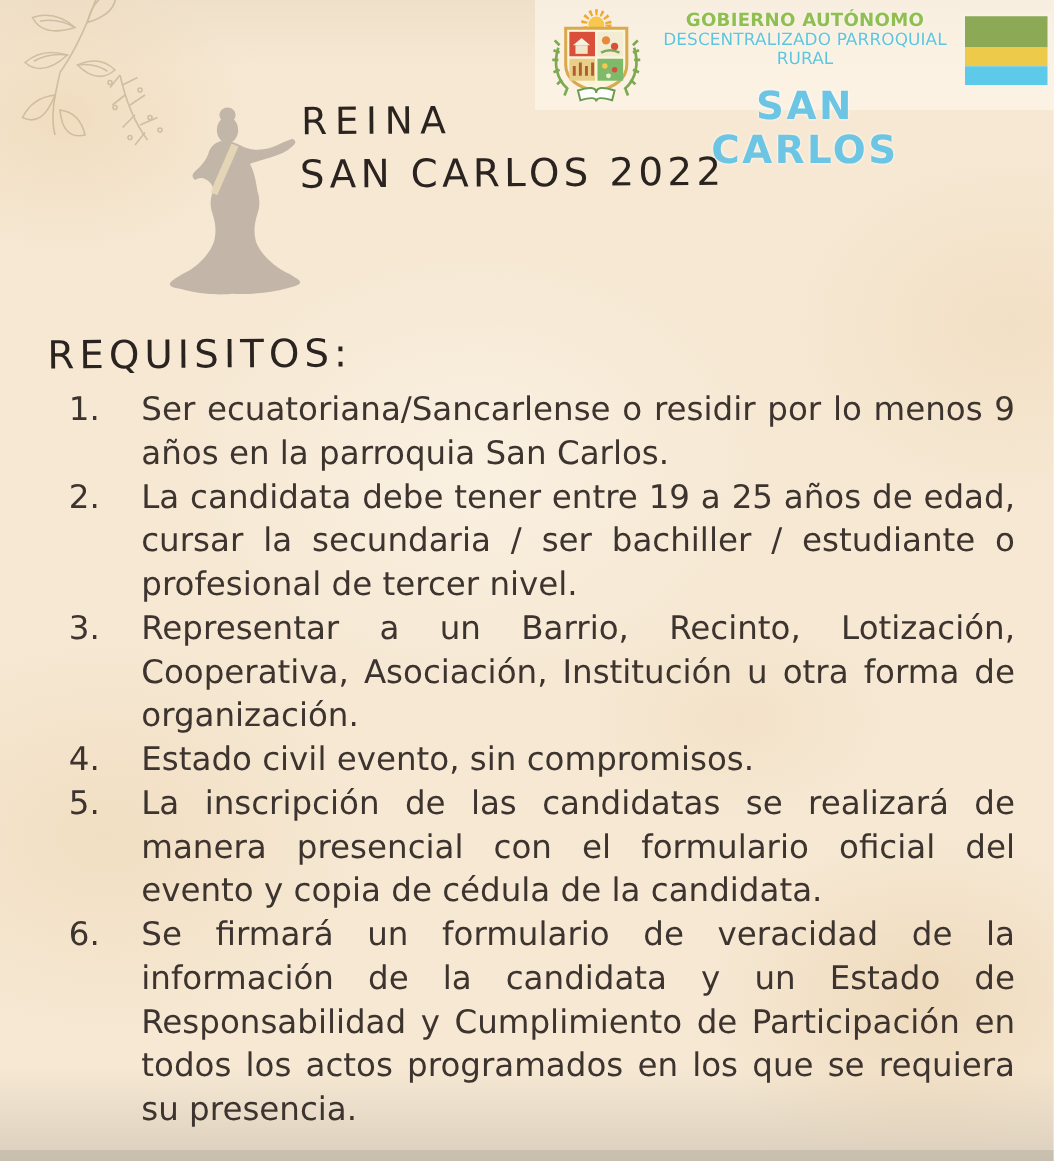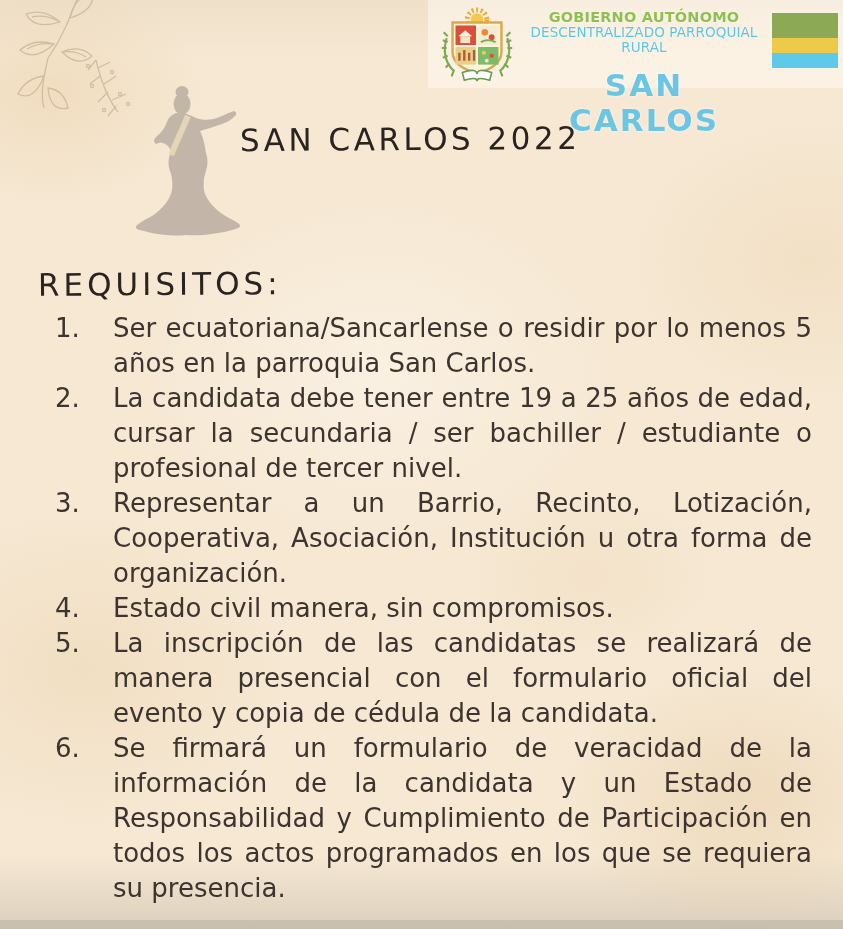--- a/index.html
+++ b/index.html
@@ -155,40 +155,41 @@
         C102,39 106,36 109,33
         Q112,30 108,28 Q102,30 96,33
         C88,37 78,38 70,35
         C66,33 62,31 58,30 Z"></path>
       <path d="M14,140 Q30,128 44,134 Q28,148 14,140 Z" opacity=".9"></path>
       <path d="M110,139 Q94,128 80,134 Q96,148 110,139 Z" opacity=".9"></path>
     </g>
     <path d="M62,33 L45,72" stroke="#e6d8b0" stroke-width="6" opacity=".85"></path>
   </svg>
 
+  <div class="script title1">REINA</div>
   <div class="script title2">SAN CARLOS 2022</div>
 
   <div class="script req-heading">REQUISITOS:</div>
 
   <div class="req-list">
     <div class="req-item">
       <div class="req-num">1.</div>
-      <div class="req-text">Ser ecuatoriana/Sancarlense o residir por lo menos 5 años en la parroquia San Carlos.</div>
+      <div class="req-text">Ser ecuatoriana/Sancarlense o residir por lo menos 9 años en la parroquia San Carlos.</div>
     </div>
     <div class="req-item">
       <div class="req-num">2.</div>
       <div class="req-text">La candidata debe tener entre 19 a 25 años de edad, cursar la secundaria / ser bachiller / estudiante o profesional de tercer nivel.</div>
     </div>
     <div class="req-item">
       <div class="req-num">3.</div>
       <div class="req-text">Representar a un Barrio, Recinto, Lotización, Cooperativa, Asociación, Institución u otra forma de organización.</div>
     </div>
     <div class="req-item">
       <div class="req-num">4.</div>
-      <div class="req-text">Estado civil manera, sin compromisos.</div>
+      <div class="req-text">Estado civil evento, sin compromisos.</div>
     </div>
     <div class="req-item">
       <div class="req-num">5.</div>
       <div class="req-text">La inscripción de las candidatas se realizará de manera presencial con el formulario oficial del evento y copia de cédula de la candidata.</div>
     </div>
     <div class="req-item">
       <div class="req-num">6.</div>
       <div class="req-text">Se firmará un formulario de veracidad de la información de la candidata y un Estado de Responsabilidad y Cumplimiento de Participación en todos los actos programados en los que se requiera su presencia.</div>
     </div>
   </div>

